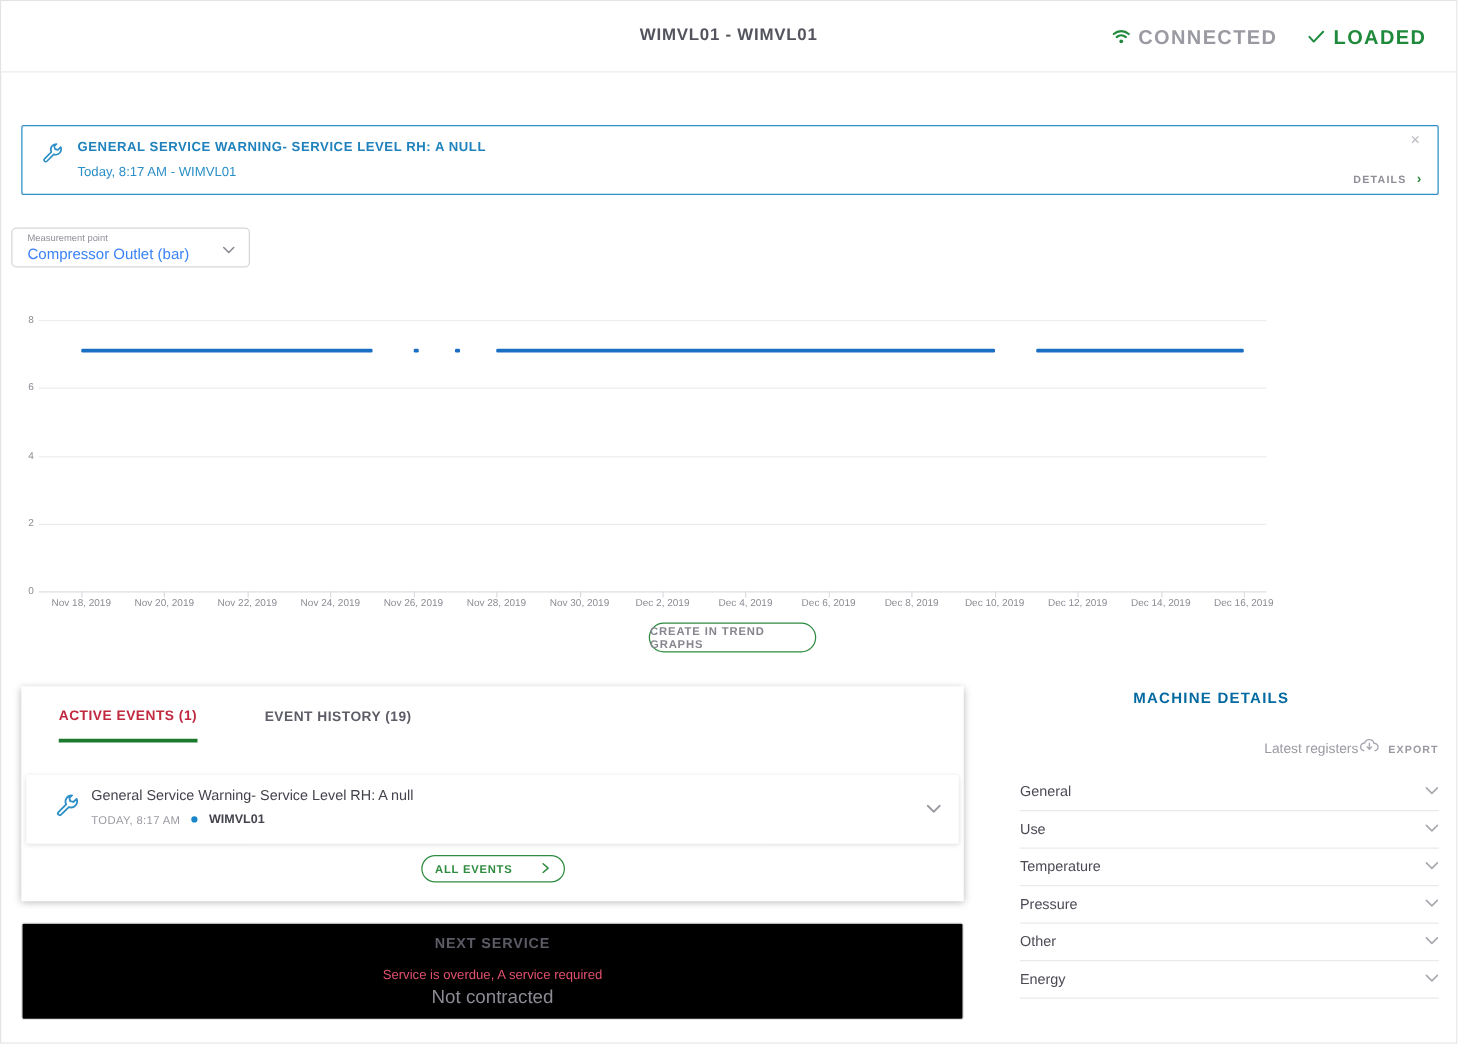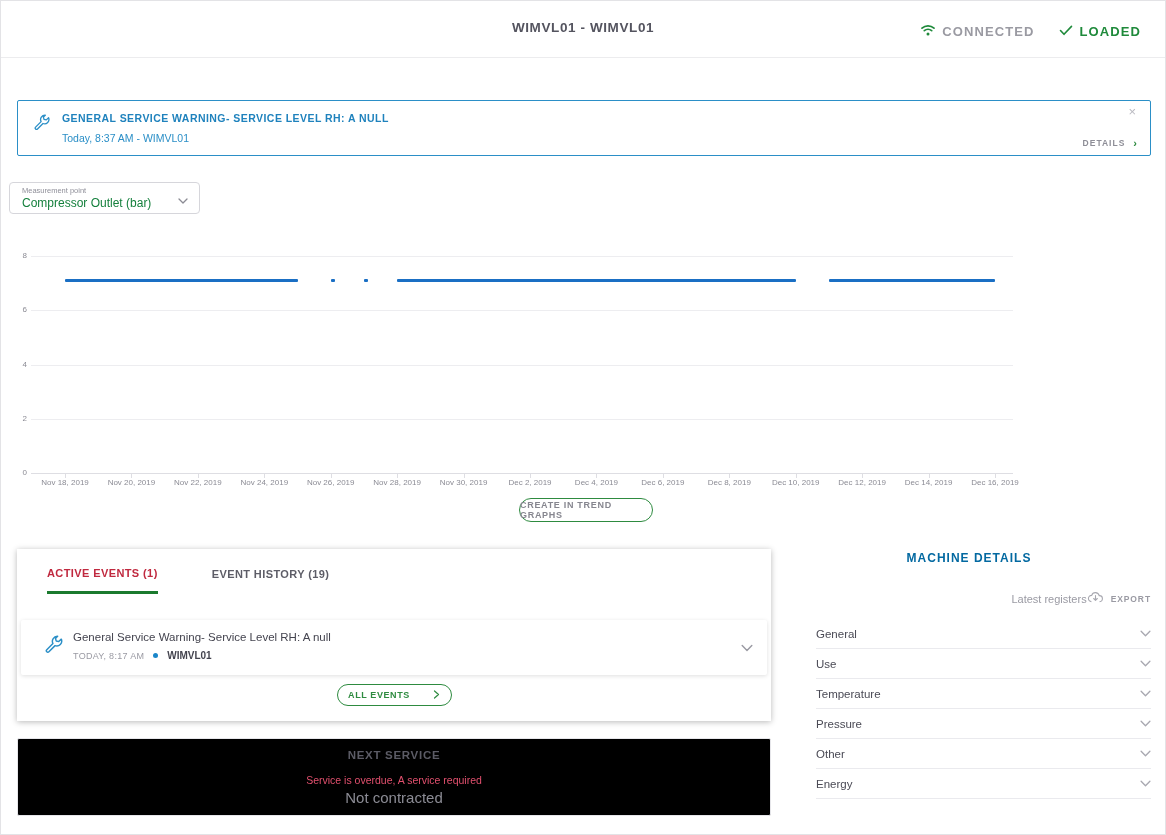--- a/index.html
+++ b/index.html
@@ -28,21 +28,21 @@
     position: absolute; left: 0; right: 0; top: 19px;
     text-align: center;
     font-size: 13.5px; font-weight: bold; letter-spacing: .6px;
     color: #54545f;
   }
   .header-status {
     position: absolute; right: 24px; top: 21px;
     display: flex; align-items: center; gap: 24px;
   }
   .status-item { display: flex; align-items: center; gap: 7px; }
-  .status-label { font-size: 13px; letter-spacing: 1.1px; font-weight: bold; }
+  .status-label { font-size: 16px; letter-spacing: 1.1px; font-weight: bold; }
   .status-label.gray { color: #9a9aa2; }
   .status-label.green { color: #1f8a3b; }
 
   
   .alert {
     position: absolute; left: 16px; top: 99px; width: 1134px; height: 56px;
     border: 1px solid #2b8fc7;
     background: #fff;
     border-radius: 2px;
   }
@@ -72,21 +72,21 @@
   .select-box {
     position: absolute; left: 8px; top: 181px; width: 191px; height: 32px;
     border: 1px solid #d6d6db; border-radius: 4px; background: #fff;
   }
   .select-caption {
     position: absolute; left: 12px; top: 3px;
     font-size: 7.5px; color: #90909a;
   }
   .select-value {
     position: absolute; left: 12px; top: 13px;
-    font-size: 12px; color: #15803d;
+    font-size: 12px; color: #3b82f6;
   }
   .select-chevron {
     position: absolute; right: 11px; top: 9px;
     width: 10px; height: 10px;
   }
 
   
   .chart {
     position: absolute; left: 0; top: 245px; width: 1040px; height: 250px;
   }
@@ -236,21 +236,21 @@
     </div>
   </div>
 
   <div class="alert">
     <span class="alert-wrench">
       <svg width="17" height="17" viewBox="0 0 17 17">
         <path d="M11.3 1.2 a4.4 4.4 0 0 0-4.2 6.4 L1.6 13.1 a1.3 1.3 0 0 0 1.9 1.9 l5.5-5.5 a4.4 4.4 0 0 0 5.6-5.8 L12.3 5.9 10 5.3 9.4 3 Z" fill="none" stroke="#2b8fc7" stroke-width="1.3" stroke-linejoin="round"></path>
       </svg>
     </span>
     <div class="alert-title">GENERAL SERVICE WARNING- SERVICE LEVEL RH: A NULL</div>
-    <div class="alert-sub">Today, 8:37 AM - WIMVL01</div>
+    <div class="alert-sub">Today, 8:17 AM - WIMVL01</div>
     <div class="alert-close">×</div>
     <div class="alert-details">
       <span>DETAILS</span>
       <span class="chev-green">›</span>
     </div>
   </div>
 
   <div class="select-box">
     <div class="select-caption">Measurement point</div>
     <div class="select-value">Compressor Outlet (bar)</div>

